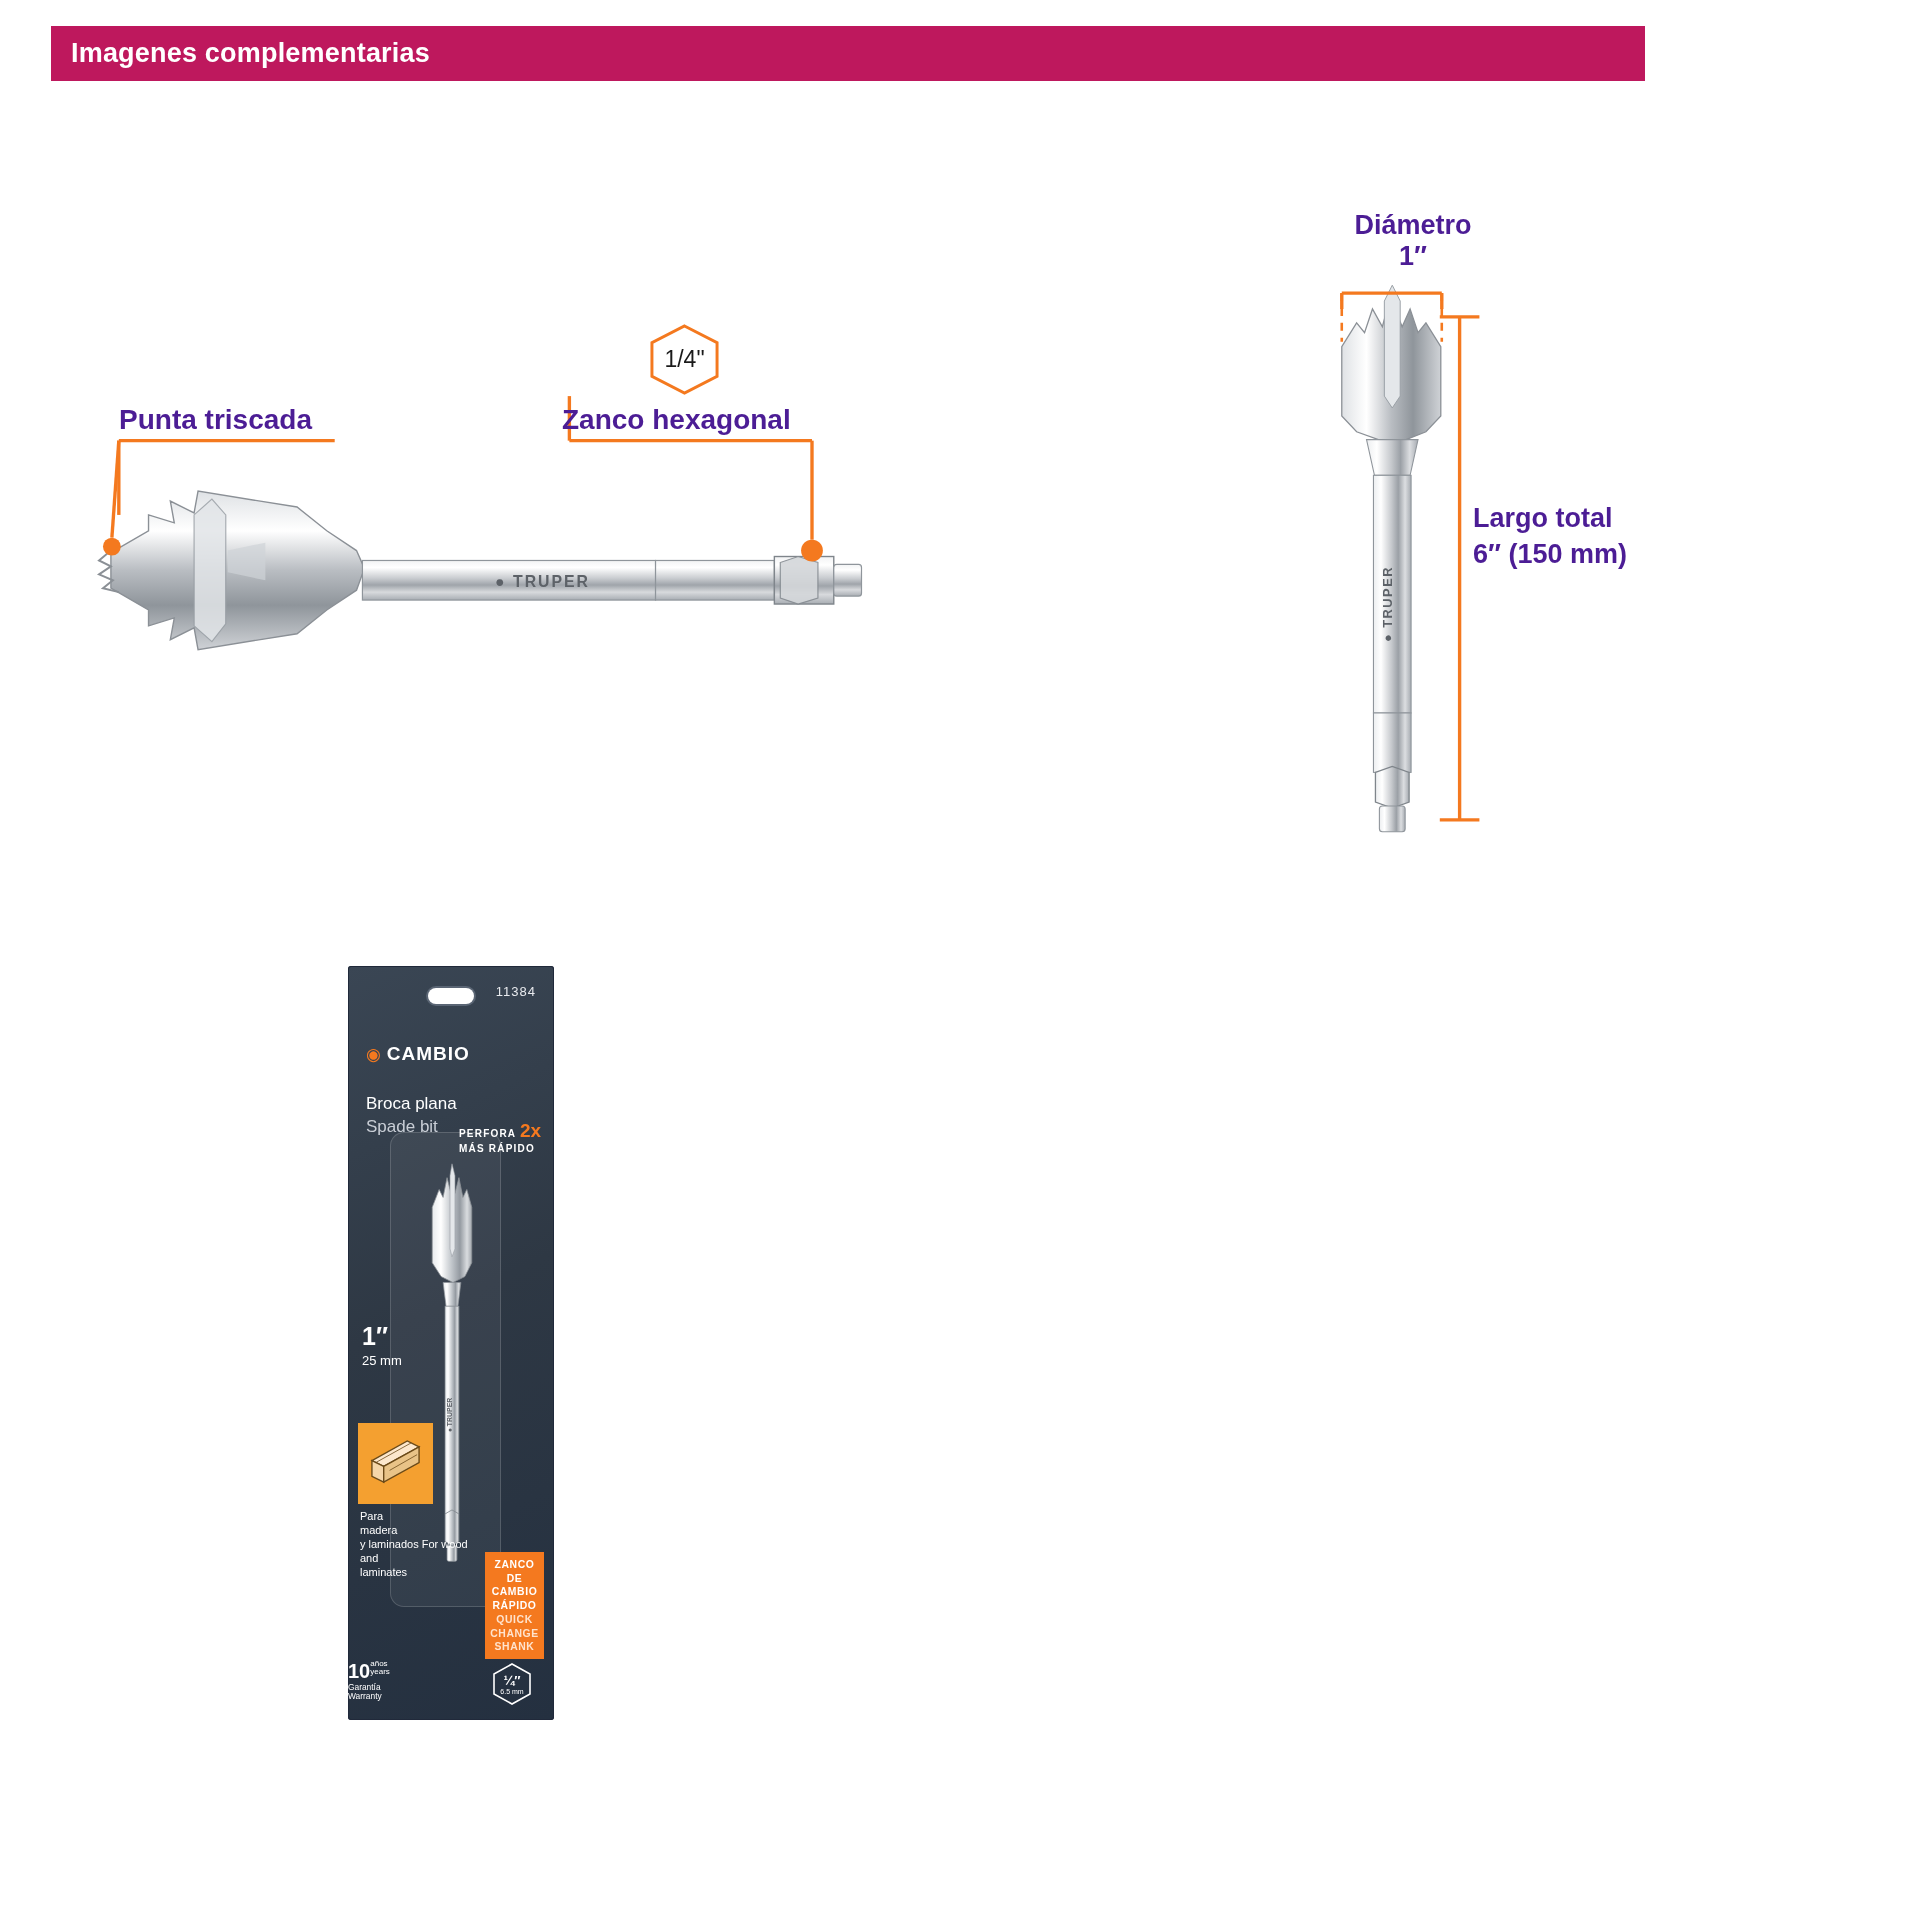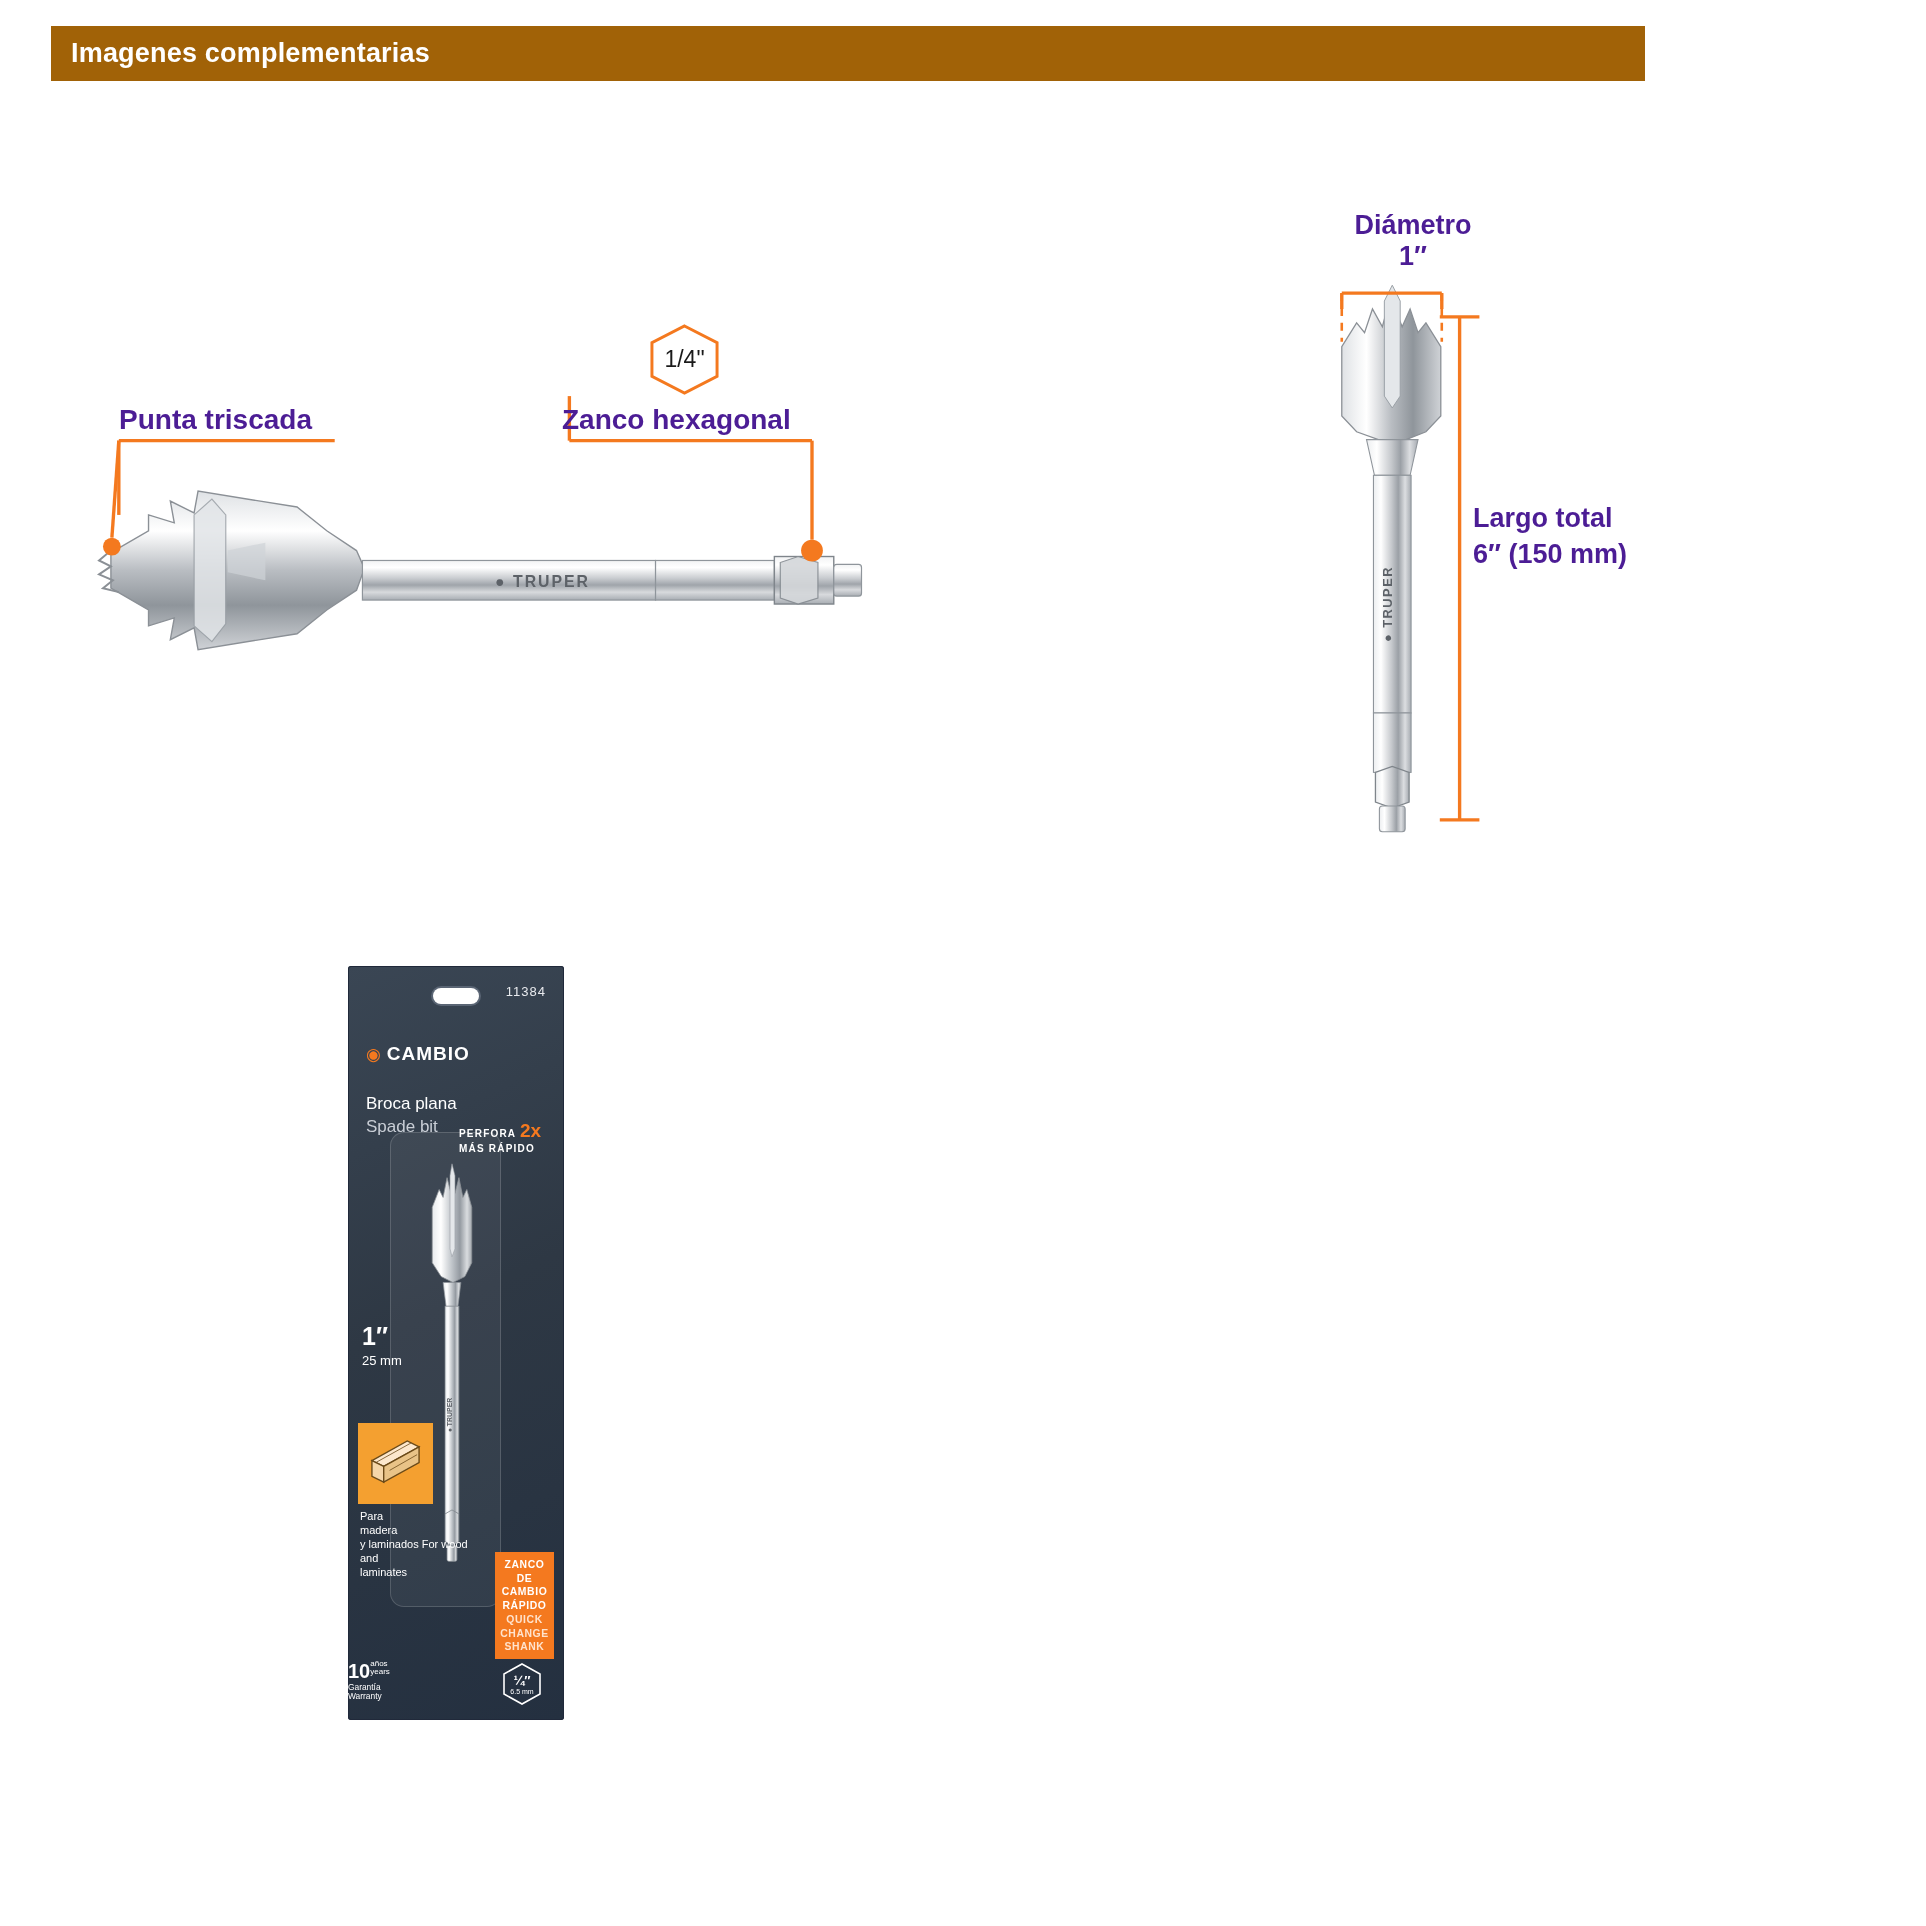--- a/index.html
+++ b/index.html
@@ -15,21 +15,21 @@
     overflow: hidden;
   }
 
   
   .header-bar {
     position: absolute;
     left: 51px;
     top: 26px;
     width: 1594px;
     height: 55px;
-    background: #a16207;
+    background: #be185d;
     display: flex;
     align-items: center;
   }
   .header-bar .title {
     color: #ffffff;
     font-size: 27px;
     font-weight: bold;
     letter-spacing: 0.2px;
     padding-left: 20px;
   }
@@ -104,21 +104,20 @@
     position: absolute;
     left: 348px;
     top: 966px;
     width: 206px;
     height: 754px;
     background: linear-gradient(155deg, #3a4654 0%, #2e3844 45%, #243040 100%);
     border-radius: 3px;
     box-shadow: 0 0 0 1px #20293a inset;
     overflow: hidden;
     font-family: "Liberation Sans", sans-serif;
-    padding-left: 10px;
   }
   #package .hanghole {
     position: absolute;
     left: 50%;
     top: 22px;
     transform: translateX(-50%);
     width: 46px;
     height: 16px;
     border-radius: 10px;
     background: #ffffff;

